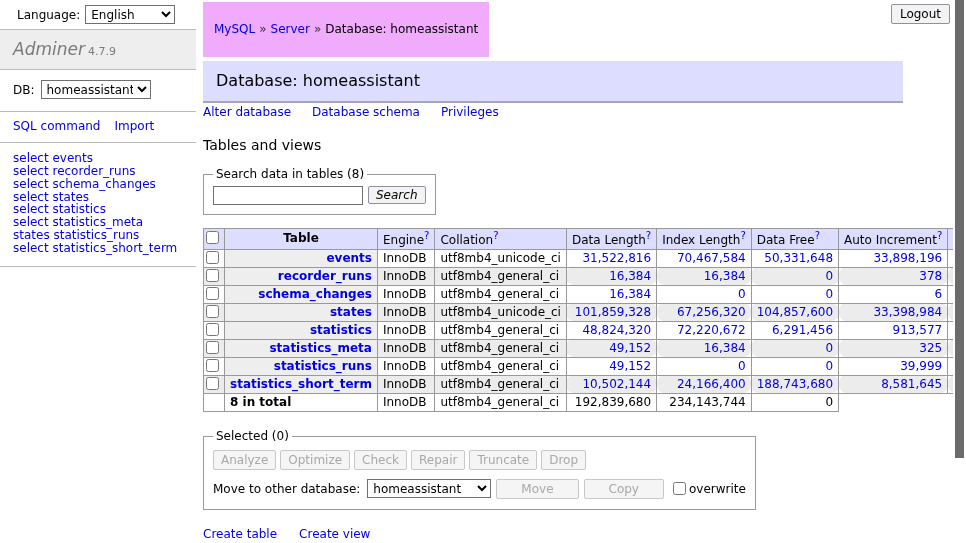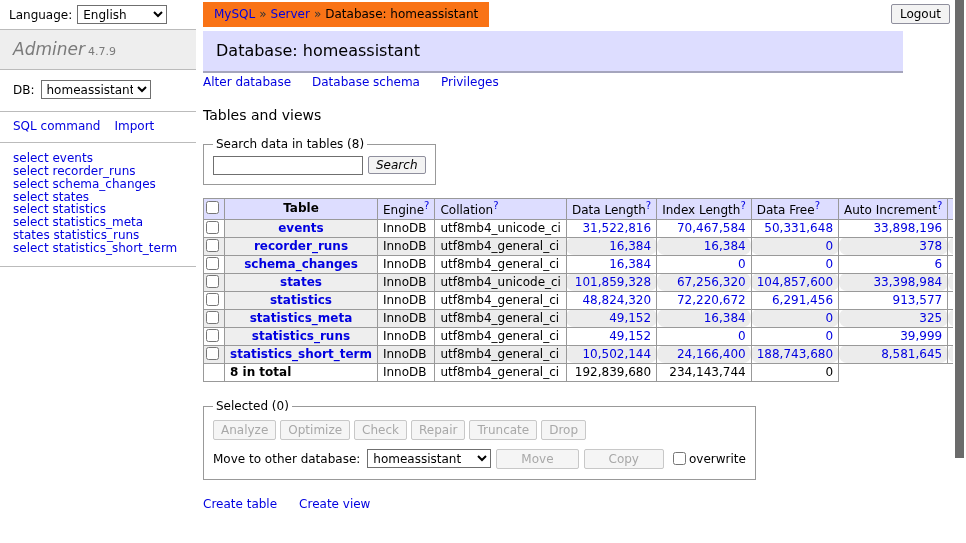--- a/index.html
+++ b/index.html
@@ -20,21 +20,21 @@
     font-family: "DejaVu Sans", "Liberation Sans", sans-serif;
     font-size: 12px; height:19px; border:1px solid #6f6f6f; background:#fff; padding:0 1px;
   }
   input[type=text] {
     font-family: "DejaVu Sans", "Liberation Sans", sans-serif;
     font-size: 12px; height:19px; border:1px solid #6f6f6f; padding:1px 4px;
   }
   input[type=checkbox] { width:13px; height:13px; margin:0 3px 0 0; vertical-align:-2px; }
 
   
-  #lang { position:absolute; top:0; left:0; padding:5px 0 0 9px; white-space:nowrap; }
+  #lang { position:absolute; top:0; left:8px; padding:5px 0 0 9px; white-space:nowrap; }
   #lang label { margin-right:5px; }
   #lang select { width:90px; }
 
   
   #sidebar { position:absolute; top:29px; left:0; width:196px; }
   #sidebar h1 {
     margin:0; padding:9px 13px; font-size:17px; font-weight:normal; font-style:italic;
     color:#7a7a7a; background:#eee; border-top:1px solid #bbb; border-bottom:1px solid #bbb;
   }
   #sidebar h1 .version { font-size:11px; font-style:normal; color:#7a7a7a; margin-left:3px; }
@@ -43,21 +43,21 @@
   .db-row select { width:110px; }
   .actions { padding:7px 13px 9px; border-bottom:1px solid #bbb; }
   .actions div { line-height:14px; }
   .actions a { margin-right:14px; }
   .tlinks { padding:9px 13px 11px; border-bottom:1px solid #bbb; }
   .tlinks a { display:block; line-height:12.8px; }
 
   
   #content { position:absolute; left:203px; top:0; width:700px; }
   #breadcrumb {
-    display:inline-block; background:#f97316; padding:5px 11px; margin-top:2px; white-space:nowrap;
+    display:inline-block; background:#f0abfc; padding:20px 11px; margin-top:2px; white-space:nowrap;
   }
   #breadcrumb .sep { color:#333; margin:0 4px; }
   #logout-btn { position:absolute; top:4px; right:16px; }
   #content h2 {
     margin:4px 0 0; padding:10px 13px; font-size:16px; font-weight:normal;
     background:#ddddff; border-bottom:2px solid #a5a5bd;
   }
   .linkrow { margin:2px 0 0; }
   .linkrow a { margin-right:21px; }
   h3 { font-size:14px; font-weight:normal; margin:17px 0 12px; }
@@ -68,21 +68,21 @@
   }
   legend { padding:0 3px; }
   #search-fieldset input { width:150px; }
   #search-fieldset button { margin-left:5px; padding:1px 7px;font-style:italic; }
 
   
   table { border-collapse:collapse; margin:13px 0 17px; table-layout:fixed; }
   th, td { border:1px solid #999; padding:1px 5px; height:17px; overflow:hidden; white-space:nowrap; }
   thead td, thead th { background:#ddddff; }
   thead th { font-weight:bold; text-align:center; }
-  tbody th { background:#eee; font-weight:bold; text-align:center; }
+  tbody th { background:#eee; font-weight:bold; text-align:right; }
   tbody tr.stripe td { background:#ececec; }
   td.num { text-align:right;border-radius:8px; }
   td.check, thead td.check { text-align:center; padding:1px 2px; }
   tbody th a { font-weight:bold; }
   tr.total td { background:#fff; }
   tr.total td.ghost { border:none; background:#fff; }
 
   
   #selected-fieldset { margin:5px 0 0; padding:6px 9px 10px; }
   #selected-fieldset .btnrow button { margin-right:4px; padding:2px 7px; }

